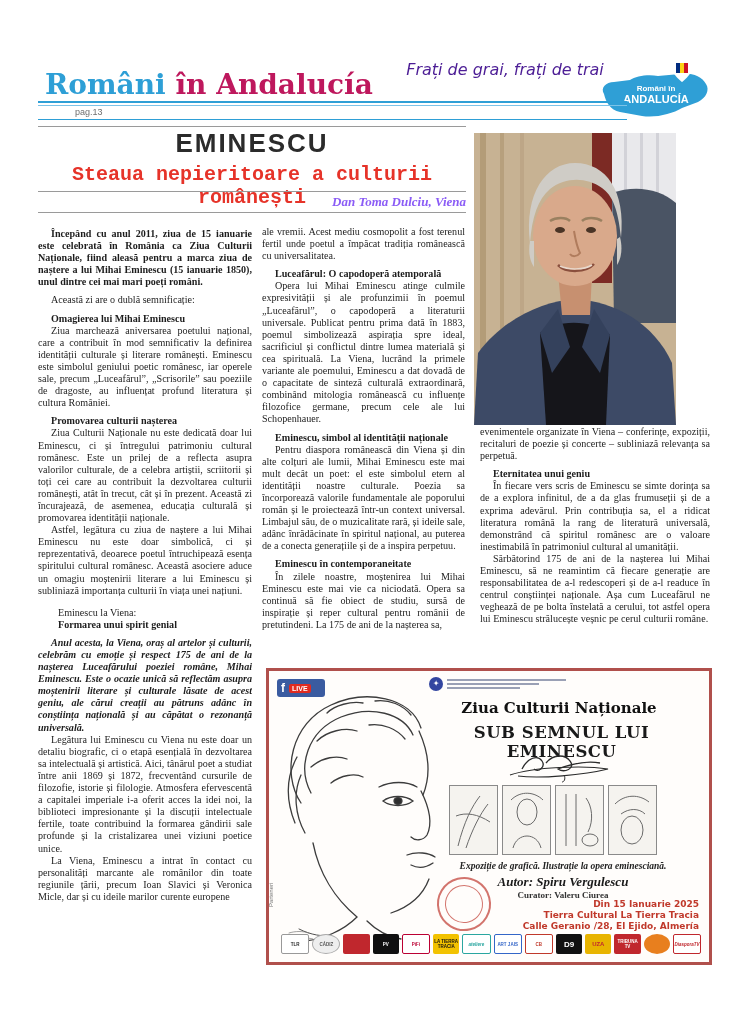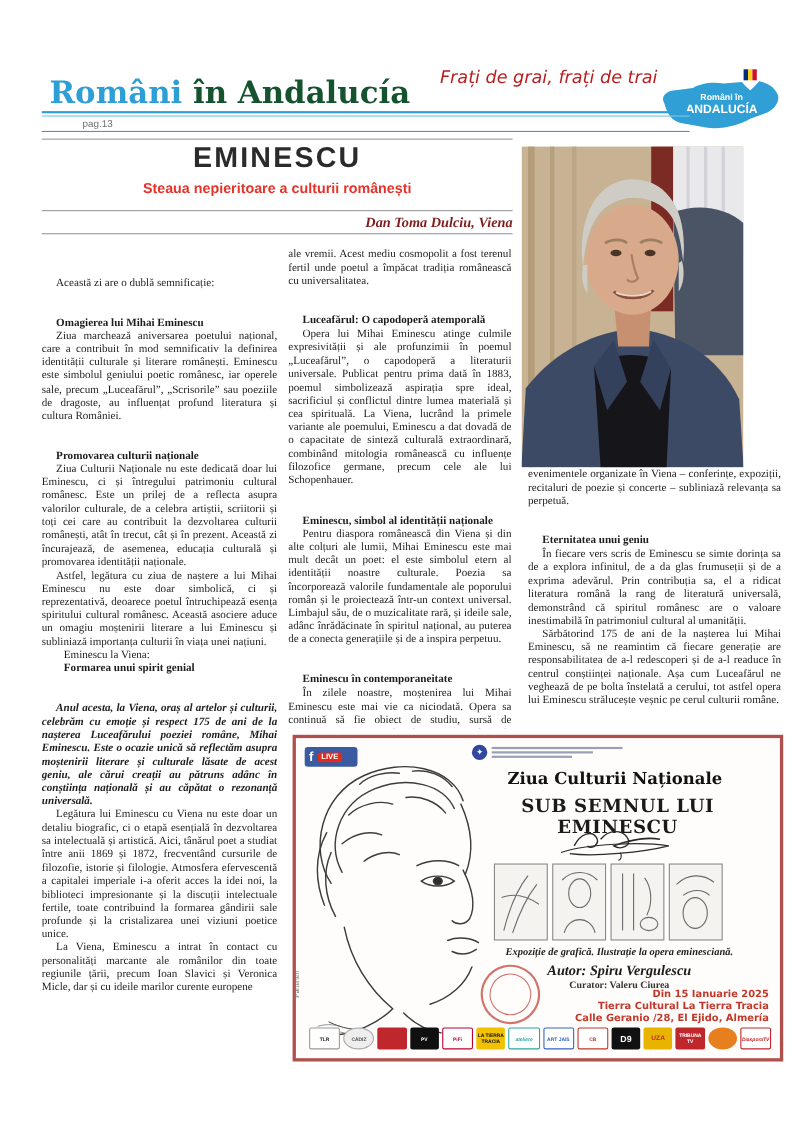--- a/index.html
+++ b/index.html
@@ -1,53 +1,53 @@
 <!DOCTYPE html>
 <html><head>
 <meta charset="utf-8">
 <style>
   html,body{margin:0;padding:0;background:#e8e8e8;}
   .page{position:relative;width:732px;height:1024px;background:#ffffff;margin:0 auto;
         overflow:hidden;font-family:"Liberation Serif",serif;color:#1c1c1c;}
   
-  .tagline{position:absolute;left:400px;top:60px;width:210px;text-align:left;
-           font-family:"DejaVu Sans",sans-serif;font-style:italic;font-size:16px;color:#b91c1c;}
+  .tagline{position:absolute;left:400px;top:60px;width:210px;text-align:center;
+           font-family:"DejaVu Sans",sans-serif;font-style:italic;font-size:16px;color:#4c1d95;}
   .brand{position:absolute;left:45px;top:68px;font-family:"DejaVu Serif",serif;
          font-weight:bold;font-size:28px;letter-spacing:0px;}
   .brand .b-blue{color:#2e9fd6;}
-  .brand .b-dark{color:#14532d;}
+  .brand .b-dark{color:#be185d;}
   .rule-blue-a{position:absolute;left:38px;top:101px;width:589px;height:0;
                border-top:2px solid #2e9fd6;}
   .rule-blue-b{position:absolute;left:38px;top:105px;width:589px;height:0;
                border-top:1px solid #7cc3e8;}
   .pageno{position:absolute;left:39px;top:107px;font-family:"Liberation Sans",sans-serif;
           font-size:9px;color:#6f6f6f;padding-left:36px;}
   .rule-blue-c{position:absolute;left:38px;top:119px;width:589px;height:0;
                border-top:1px solid #2e9fd6;}
   
   .maplogo{position:absolute;left:596px;top:58px;width:116px;height:68px;}
   
   .rule-gray{position:absolute;left:38px;width:428px;height:0;border-top:1px solid #9a9a9a;}
   .a-title{position:absolute;left:38px;top:128px;width:428px;text-align:center;
            font-family:"Liberation Sans",sans-serif;font-weight:bold;font-size:26px;
            letter-spacing:2px;color:#2b2b2b;}
   .a-sub{position:absolute;left:38px;top:163px;width:428px;text-align:center;
-         font-family:Liberation Sans, sans-serif;font-weight:bold;font-size:13px;color:#e63329;}
+         font-family:Liberation Mono, monospace;font-weight:bold;font-size:20px;color:#e63329;}
   .a-byline{position:absolute;left:38px;top:194px;width:428px;text-align:right;
-            font-weight:bold;font-style:italic;font-size:13px;color:#7f1d1d;}
+            font-weight:bold;font-style:italic;font-size:13px;color:#8b5cf6;}
   
   .col{position:absolute;text-align:justify;font-size:10.1px;line-height:12.1px;color:#1d1d1d;
        overflow:hidden;}
   .col p{margin:0;text-indent:13px;}
   .col p.noind{text-indent:0;}
-  .col p.gap{margin-top:24px;}
+  .col p.gap{margin-top:6px;}
   .col .h{font-weight:bold;}
   .col .lead{font-weight:bold;}
   .col .bi{font-weight:bold;font-style:italic;}
-  .col .vblock{padding-left:20px;text-align:left;}
+  .col .vblock{margin-top:10px;padding-left:20px;text-align:left;}
   .col .vblock .l1{font-weight:normal;}
   .col .vblock .l2{font-weight:bold;}
   .col1{left:38px;top:228px;width:214px;height:742px;}
   .col2{left:262px;top:226px;width:203px;height:436px;}
   .col3{left:480px;top:426px;width:230px;height:232px;}
   
   .photo{position:absolute;left:474px;top:133px;width:202px;height:292px;overflow:hidden;}
   
   .poster{position:absolute;left:266px;top:668px;width:446px;height:297px;
           border:3px solid #b0504c;box-sizing:border-box;background:#fffdfb;}
@@ -134,24 +134,25 @@
   <div class="rule-blue-c"></div>
 
   <div class="rule-gray" style="top:126px;"></div>
   <div class="a-title">EMINESCU</div>
   <div class="a-sub">Steaua nepieritoare a culturii românești</div>
   <div class="rule-gray" style="top:191px;"></div>
   <div class="a-byline">Dan Toma Dulciu, Viena</div>
   <div class="rule-gray" style="top:212px;"></div>
 
   <div class="col col1">
+    <p class="lead">Începând cu anul 2011, ziua de 15 ianuarie este celebrată în România ca Ziua Culturii Naționale, fiind aleasă pentru a marca ziua de naștere a lui Mihai Eminescu (15 ianuarie 1850), unul dintre cei mai mari poeți români.</p>
     <p class="gap">Această zi are o dublă semnificație:</p>
     <p class="h gap">Omagierea lui Mihai Eminescu</p>
     <p>Ziua marchează aniversarea poetului național, care a contribuit în mod semnificativ la definirea identității culturale și literare românești. Eminescu este simbolul geniului poetic românesc, iar operele sale, precum „Luceafărul”, „Scrisorile” sau poeziile de dragoste, au influențat profund literatura și cultura României.</p>
-    <p class="h gap">Promovarea culturii naționale</p>
+    <p class="h gap">Promovarea culturii nașterea</p>
     <p>Ziua Culturii Naționale nu este dedicată doar lui Eminescu, ci și întregului patrimoniu cultural românesc. Este un prilej de a reflecta asupra valorilor culturale, de a celebra artiștii, scriitorii și toți cei care au contribuit la dezvoltarea culturii românești, atât în trecut, cât și în prezent. Această zi încurajează, de asemenea, educația culturală și promovarea identității naționale.</p>
     <p>Astfel, legătura cu ziua de naștere a lui Mihai Eminescu nu este doar simbolică, ci și reprezentativă, deoarece poetul întruchipează esența spiritului cultural românesc. Această asociere aduce un omagiu moștenirii literare a lui Eminescu și subliniază importanța culturii în viața unei națiuni.</p>
     <div class="vblock">
       <div class="l1">Eminescu la Viena:</div>
       <div class="l2">Formarea unui spirit genial</div>
     </div>
     <p class="bi gap">Anul acesta, la Viena, oraș al artelor și culturii, celebrăm cu emoție și respect 175 de ani de la nașterea Luceafărului poeziei române, Mihai Eminescu. Este o ocazie unică să reflectăm asupra moștenirii literare și culturale lăsate de acest geniu, ale cărui creații au pătruns adânc în conștiința națională și au căpătat o rezonanță universală.</p>
     <p>Legătura lui Eminescu cu Viena nu este doar un detaliu biografic, ci o etapă esențială în dezvoltarea sa intelectuală și artistică. Aici, tânărul poet a studiat între anii 1869 și 1872, frecventând cursurile de filozofie, istorie și filologie. Atmosfera efervescentă a capitalei imperiale i-a oferit acces la idei noi, la biblioteci impresionante și la discuții intelectuale fertile, toate contribuind la formarea gândirii sale profunde și la cristalizarea unei viziuni poetice unice.</p>
     <p>La Viena, Eminescu a intrat în contact cu personalități marcante ale românilor din toate regiunile țării, precum Ioan Slavici și Veronica Micle, dar și cu ideile marilor curente europene</p>
   </div>

